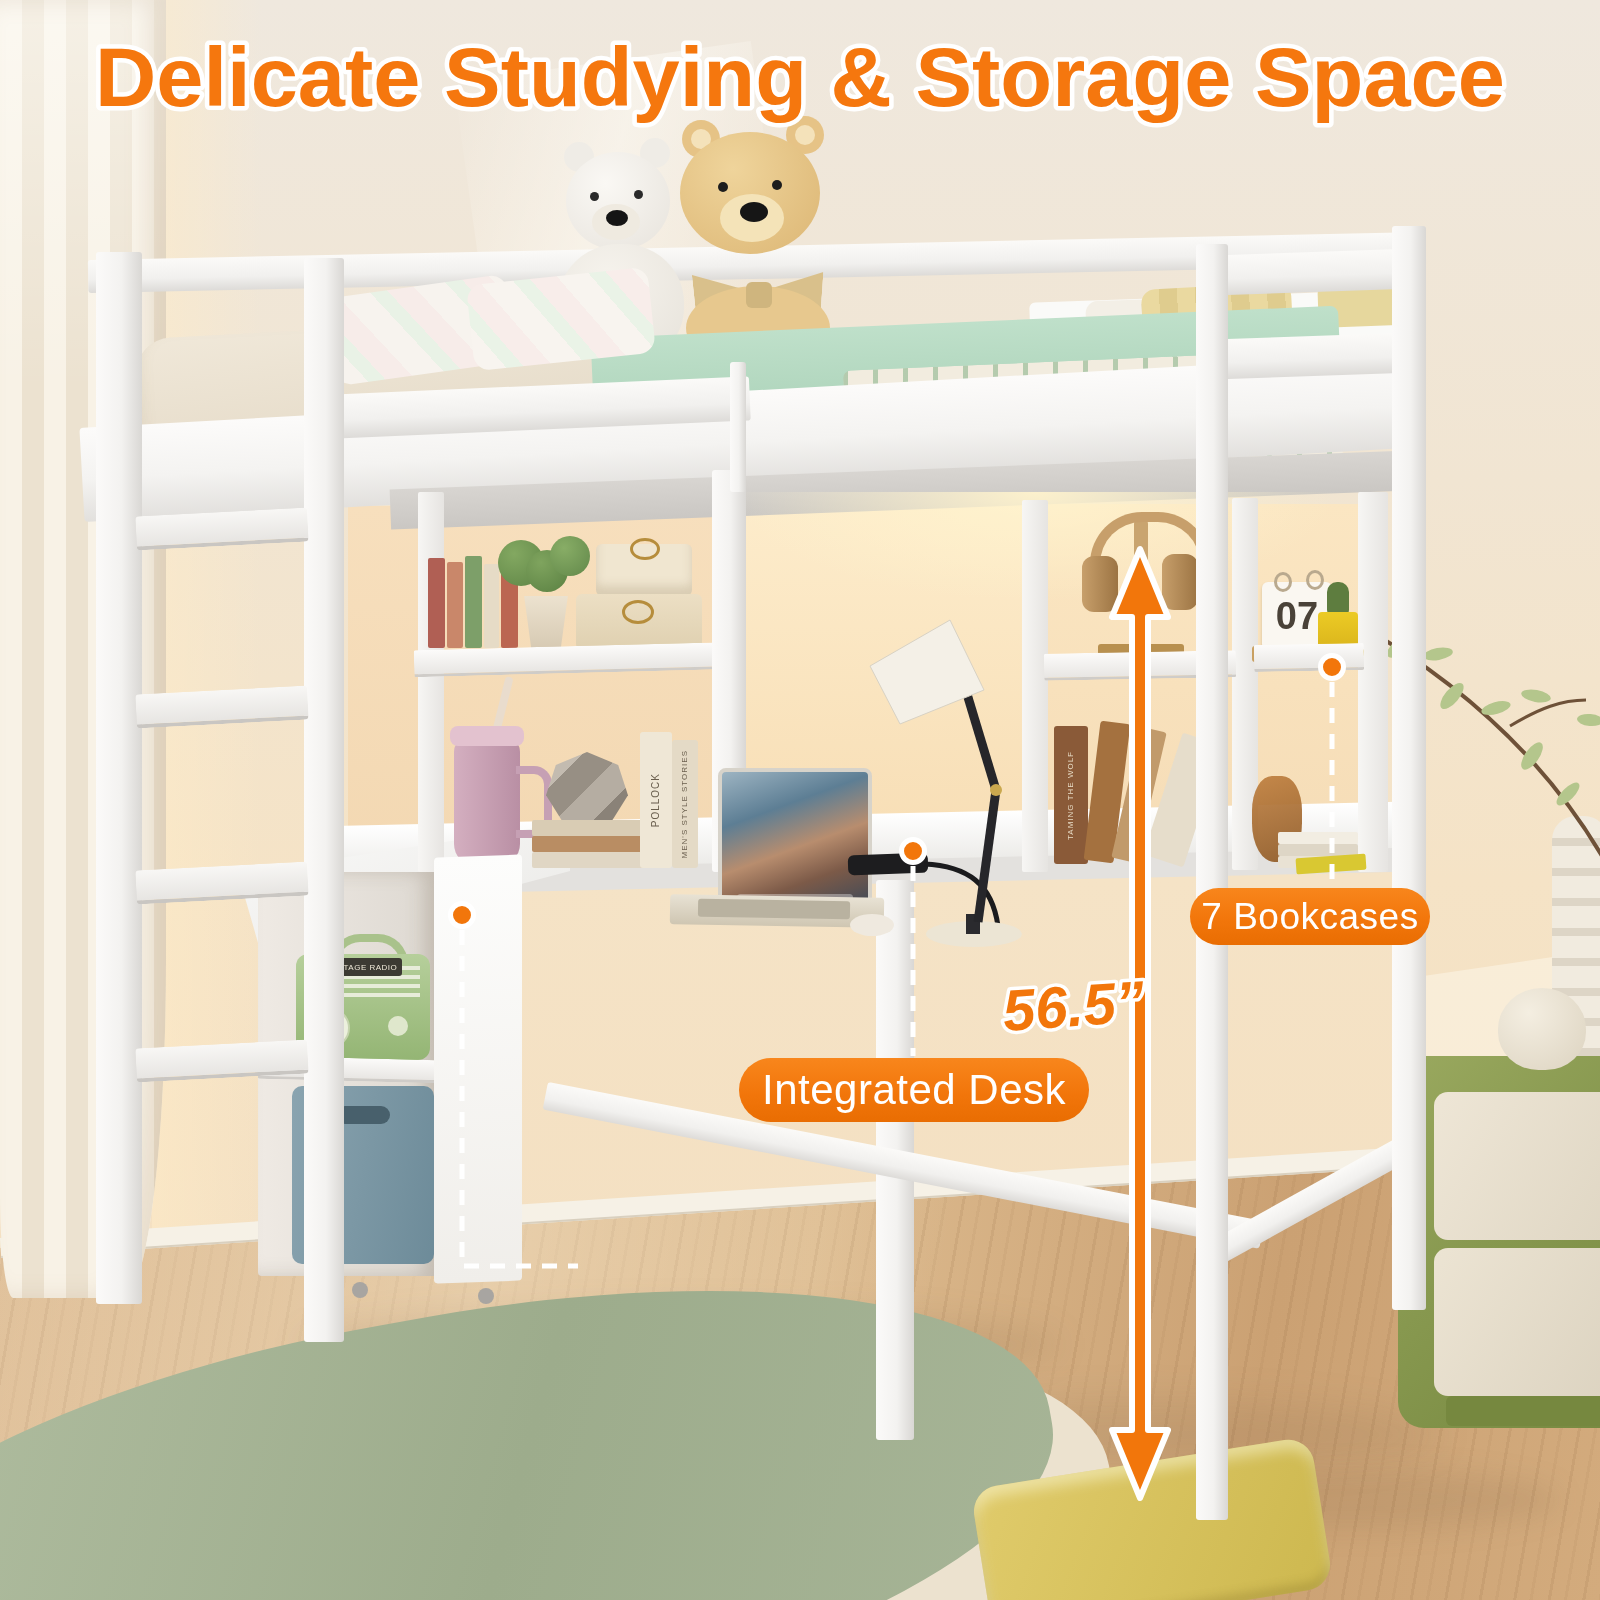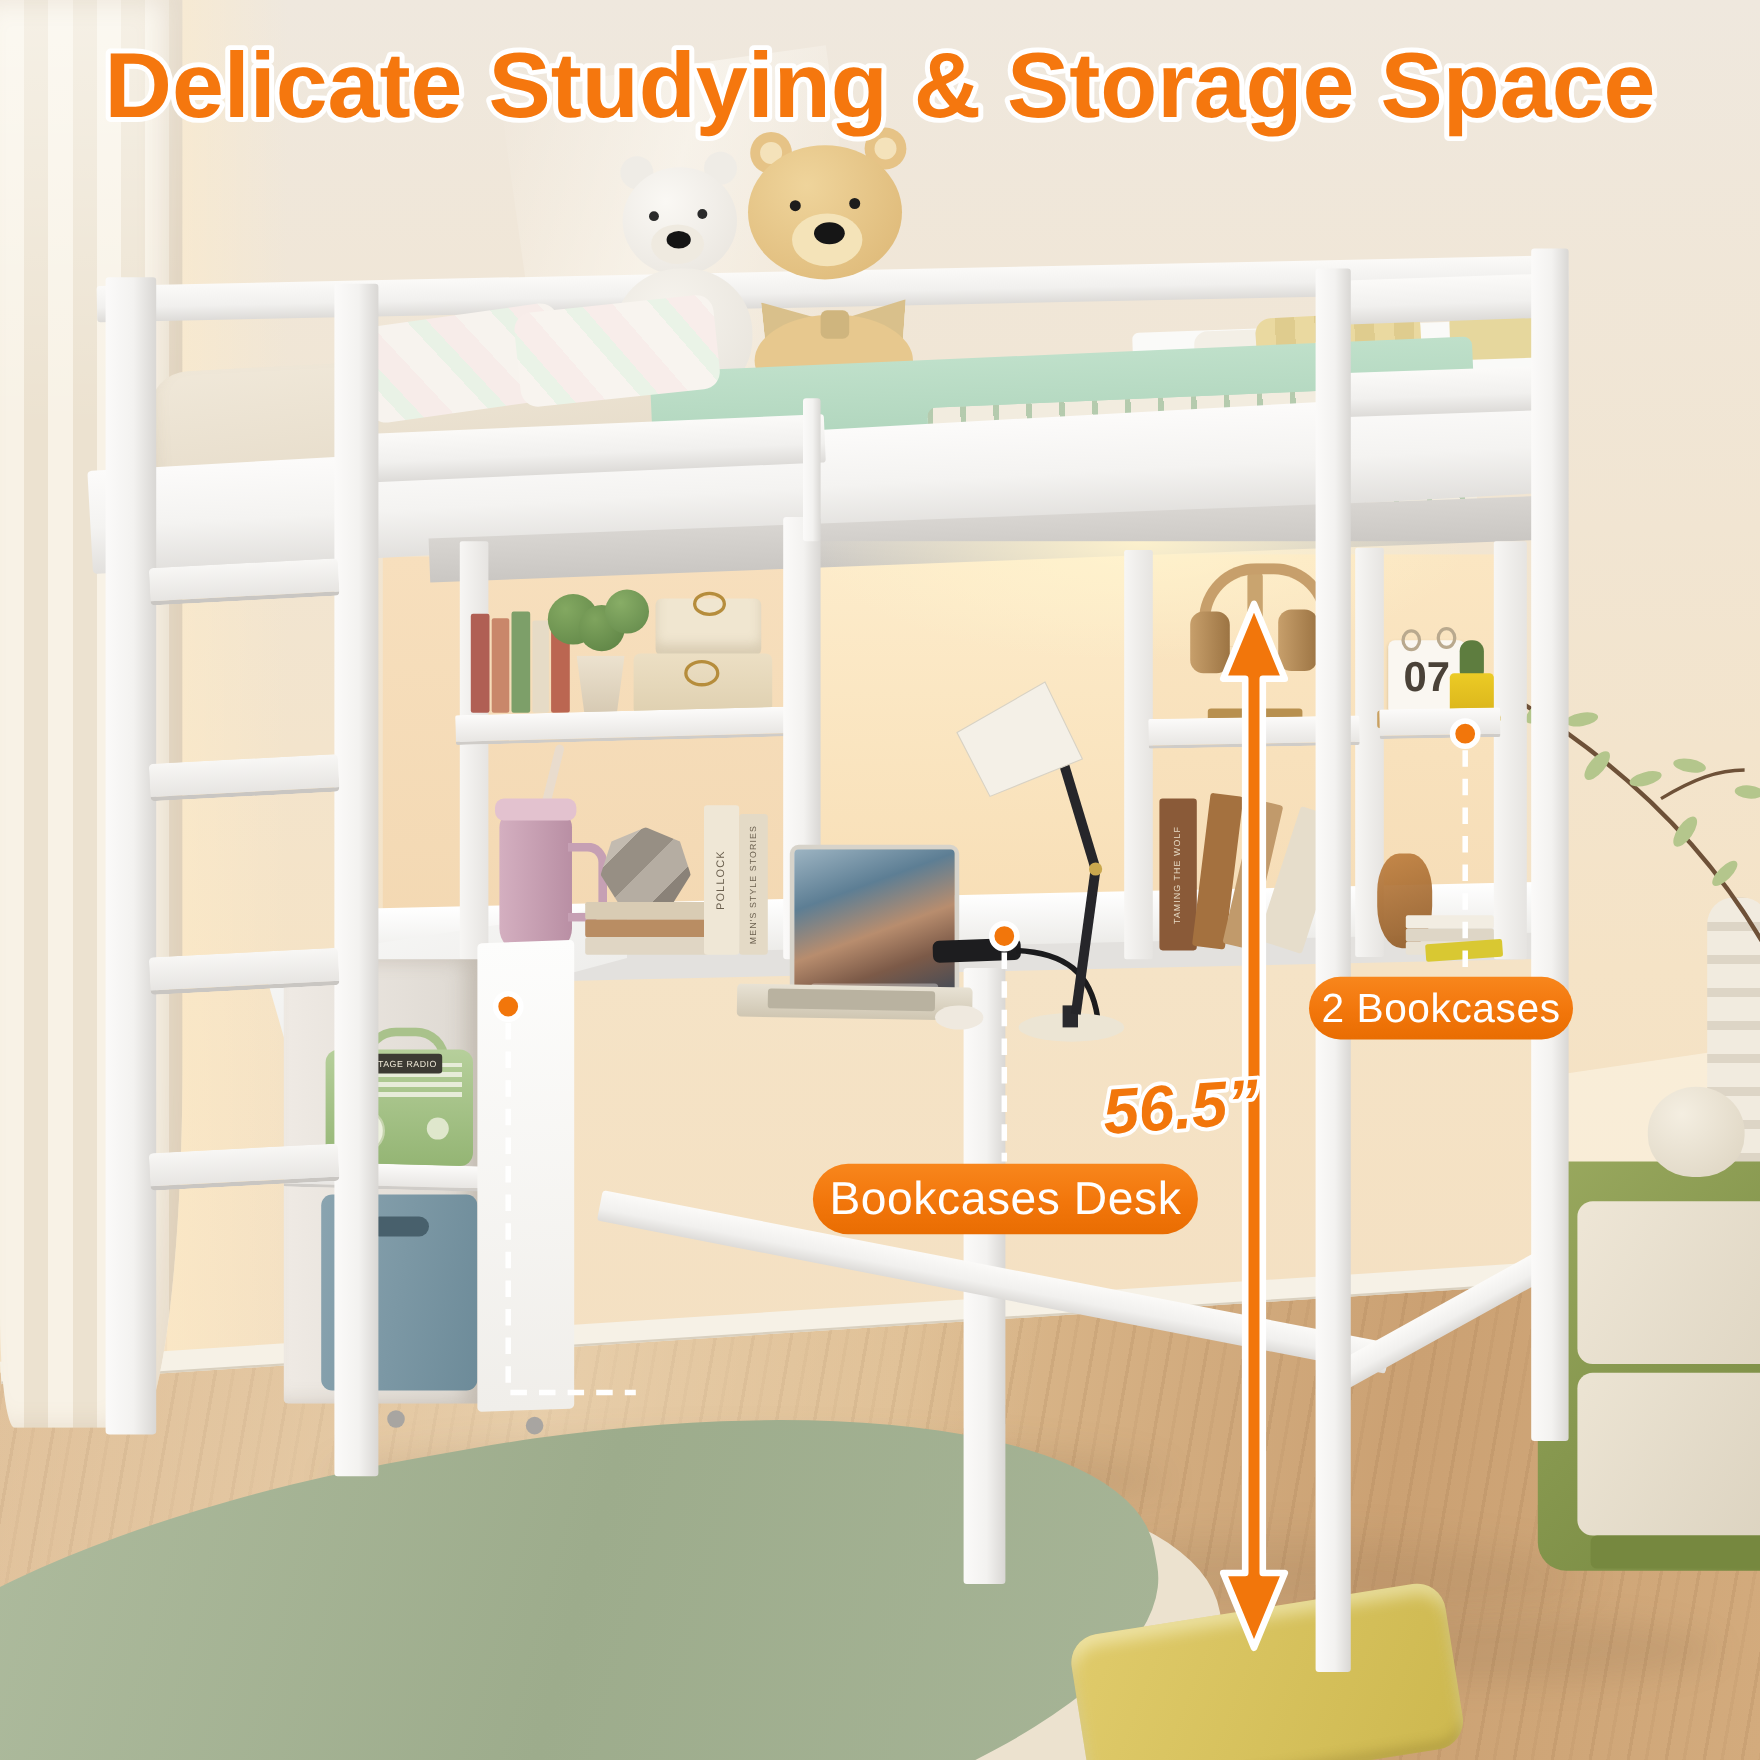--- a/index.html
+++ b/index.html
@@ -281,23 +281,23 @@
     <circle cx="1332" cy="667" r="11.5" style="fill:var(--accent_orange,#f2760b)" stroke="#ffffff" stroke-width="5"></circle>
     <circle cx="913" cy="851" r="11.5" style="fill:var(--accent_orange,#f2760b)" stroke="#ffffff" stroke-width="5"></circle>
     <circle cx="462" cy="915" r="11.5" style="fill:var(--accent_orange,#f2760b)" stroke="#ffffff" stroke-width="5"></circle>
   </svg>
 
   <svg class="abs" style="left:950px;top:960px;width:250px;height:100px;z-index:13" viewBox="0 0 250 100">
     <text x="125" y="66" text-anchor="middle" transform="rotate(-4 125 66)" font-size="58" font-weight="bold" font-style="italic" style="fill:var(--accent_orange,#f2760b)" stroke="#ffffff" stroke-width="7" paint-order="stroke" stroke-linejoin="round">56.5”</text>
   </svg>
 
   <div class="pill" style="left:1190px;top:888px;width:240px;height:57px;font-size:37px">
-    <span>2 Bookcases</span>
+    <span>7 Bookcases</span>
   </div>
   <div class="pill" style="left:739px;top:1058px;width:350px;height:64px;font-size:42px">
-    <span>Bookcases Desk</span>
+    <span>Integrated Desk</span>
   </div>
 
   <svg class="abs" style="left:0;top:8px;width:1600px;height:130px;z-index:14" viewBox="0 0 1600 130">
     <text x="800" y="98" text-anchor="middle" textLength="1410" lengthAdjust="spacingAndGlyphs" font-size="84" font-weight="bold" style="fill:var(--title_orange,#f5770e)" stroke="#ffffff" stroke-width="9" paint-order="stroke" stroke-linejoin="round">Delicate Studying &amp; Storage Space</text>
   </svg>
 
 </div>
 
 </body></html>

